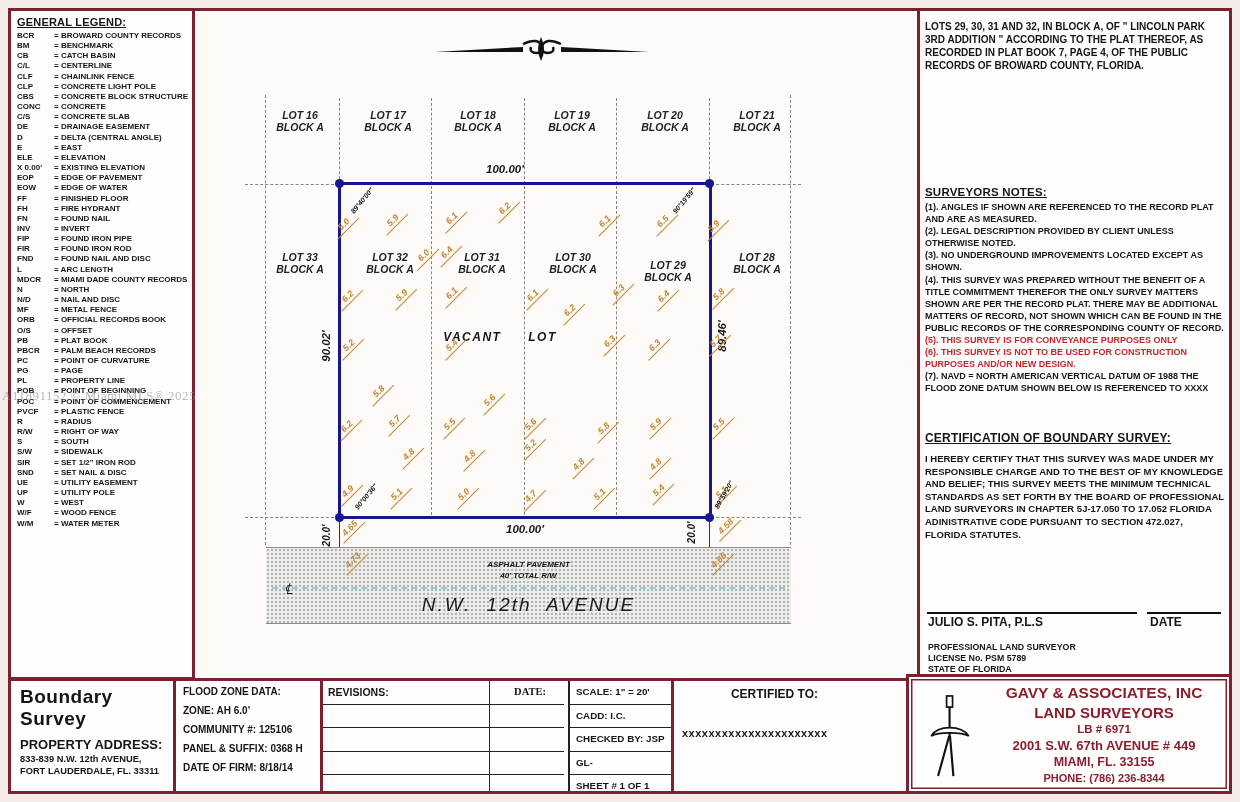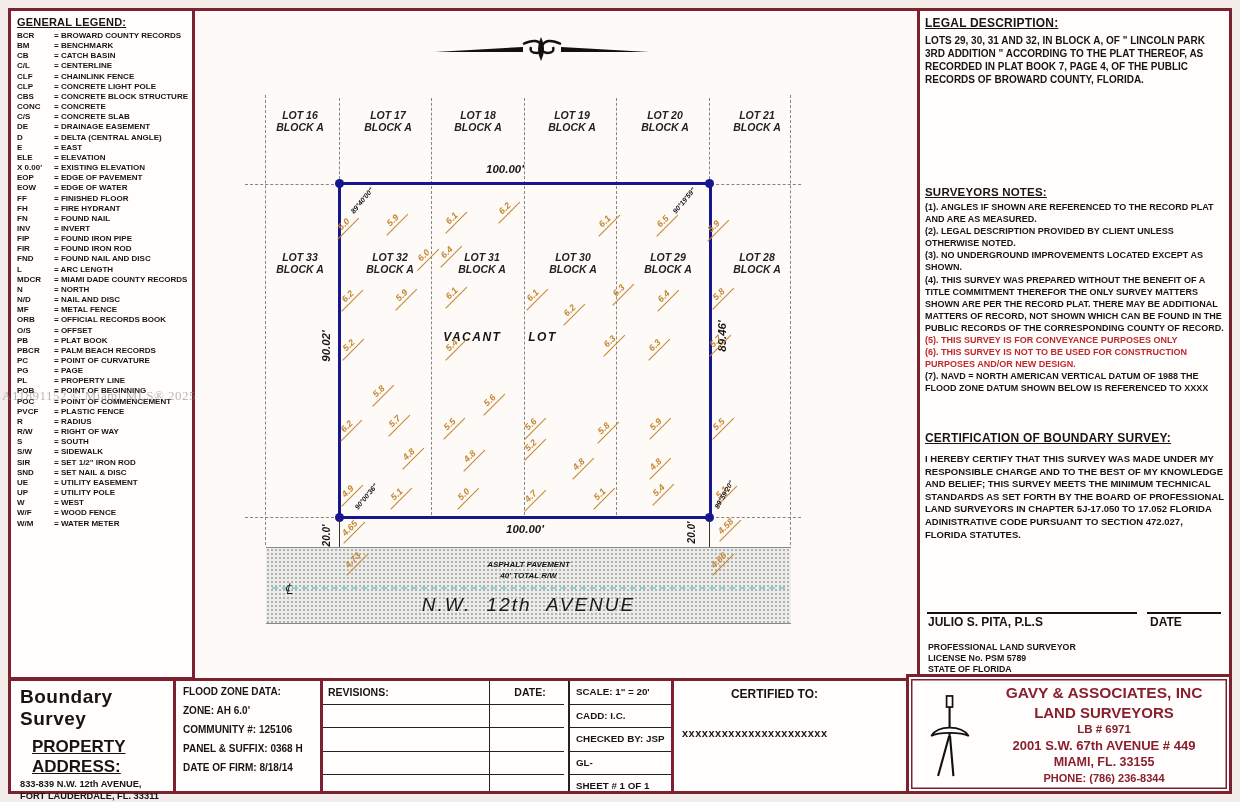--- a/index.html
+++ b/index.html
@@ -47,29 +47,29 @@
   #cert-block .rp-body{font-size:9.5px;line-height:12.6px;margin-top:8px;}
   .sigline{border-top:2px solid #111;height:0;z-index:3;}
   #sig-name{left:928px;top:615px;font-size:12px;z-index:3;}
   #sig-date{left:1150px;top:615px;font-size:12px;z-index:3;}
   #pls-info{left:928px;top:642px;font-size:8.8px;line-height:10.8px;z-index:3;}
   
   #title-block{left:8px;top:678px;width:1224px;height:116px;border:3px solid #7c2130;background:#fffefd;z-index:4;}
   .tb-cell{position:absolute;top:0;height:110px;}
   #tb-c1{left:0;width:162px;padding:5px 2px 4px 9px;}
   #tb-survey-type{font-size:19px;letter-spacing:.5px;}
-  #tb-addr-title{font-size:17px;text-decoration:underline;margin-top:7px;margin-left:12px;}
+  #tb-addr-title{font-size:13px;margin-top:7px;}
   .tb-addr{font-size:9.3px;line-height:11.5px;margin-top:2px;}
   #tb-c2{left:162px;width:147px;border-left:3px solid #7c2130;padding:5px 0 0 7px;font-size:10px;}
   #tb-c2 div{margin-bottom:8px;}
   #tb-c3{left:309px;width:244px;border-left:3px solid #7c2130;}
   #tb-c4{left:557px;width:103px;border-left:2px solid #222;}
   .tb-row-line{position:absolute;left:0;right:0;border-top:1.5px solid #222;}
   #tb-rev-label{left:5px;top:5px;font-size:10.5px;}
-  #tb-date-label{left:166px;width:82px;top:5px;text-align:center;font-size:10.5px;}
+  #tb-date-label{left:166px;width:82px;top:5px;text-align:center;font-size:10.5px;font-family:Liberation Serif, serif;}
   #tb-rev-div{position:absolute;left:166px;top:0;bottom:0;border-left:1.5px solid #222;}
   .detail-row{height:23.2px;line-height:22px;padding-left:6px;font-size:9.8px;white-space:nowrap;}
   .detail-row + .detail-row{border-top:1.5px solid #222;}
   #tb-c5{left:660px;width:204px;border-left:3px solid #7c2130;}
   #tb-cert-label{left:0;right:0;top:6px;text-align:center;font-size:12px;}
   #tb-cert-value{left:8px;top:46px;font-size:11px;letter-spacing:.5px;}
   #company-box{left:906px;top:674px;width:326px;height:120px;border:3px solid #7c2130;background:#fffefd;box-shadow:inset 0 0 0 2px #fffefd,inset 0 0 0 3.5px #7c2130;z-index:5;}
   #company-text{position:absolute;left:72px;top:6px;width:246px;text-align:center;color:#8a1f2e;line-height:1;}
   #co-name{font-size:15.5px;margin-top:2px;}
   #co-type{font-size:15px;margin-top:4px;}
@@ -171,21 +171,21 @@
         <div>BLOCK A</div>
       </div>
       <div class="lot abs" style="left: 482px; top: 252px;">
         <div>LOT 31</div>
         <div>BLOCK A</div>
       </div>
       <div class="lot abs" style="left: 573px; top: 252px;">
         <div>LOT 30</div>
         <div>BLOCK A</div>
       </div>
-      <div class="lot abs" style="left: 668px; top: 252px; text-align: center;">
+      <div class="lot abs" style="left: 668px; top: 260px; text-align: center;">
         <div>LOT 29</div>
         <div>BLOCK A</div>
       </div>
       <div class="lot abs" style="left: 757px; top: 252px;">
         <div>LOT 28</div>
         <div>BLOCK A</div>
       </div>
     </div>
   <div id="elevs">
       <div class="elev abs" style="left: 329px; top: 218px;">5.0</div>
@@ -443,21 +443,20 @@
         <span class="lg-abbr">W/M</span>
         <span class="lg-def">= WATER METER</span>
       </div>
     </div>
 </div>
 
 <div id="watermark" class="abs">A11891152 © Miami MLS® 2025</div>
 
 <div id="right-panel" class="abs"></div>
 <div id="legal-block" class="abs">
-  <div class="rp-title">LEGAL DESCRIPTION:</div>
   <div class="rp-body">LOTS 29, 30, 31 AND 32, IN BLOCK A, OF " LINCOLN PARK 3RD ADDITION " ACCORDING TO THE PLAT THEREOF, AS RECORDED IN PLAT BOOK 7, PAGE 4, OF THE PUBLIC RECORDS OF BROWARD COUNTY, FLORIDA.</div>
 </div>
 <div id="notes-block" class="abs">
   <div class="rp-title">SURVEYORS NOTES:</div>
   <div id="notes-list" style="margin-top:3px;">
       <div class="note">(1).  ANGLES IF SHOWN ARE REFERENCED TO THE RECORD PLAT AND ARE AS MEASURED.</div>
       <div class="note">(2).  LEGAL DESCRIPTION PROVIDED BY CLIENT UNLESS OTHERWISE NOTED.</div>
       <div class="note">(3).  NO UNDERGROUND IMPROVEMENTS LOCATED EXCEPT AS SHOWN.</div>
       <div class="note">(4). THIS SURVEY WAS PREPARED WITHOUT THE BENEFIT OF A TITLE COMMITMENT THEREFOR THE ONLY SURVEY MATTERS SHOWN ARE PER THE RECORD PLAT. THERE MAY BE ADDITIONAL MATTERS OF RECORD, NOT SHOWN WHICH CAN BE FOUND IN THE PUBLIC RECORDS OF THE CORRESPONDING COUNTY OF RECORD.</div>
       <div class="note red">(5).  THIS SURVEY IS FOR CONVEYANCE PURPOSES ONLY</div>

